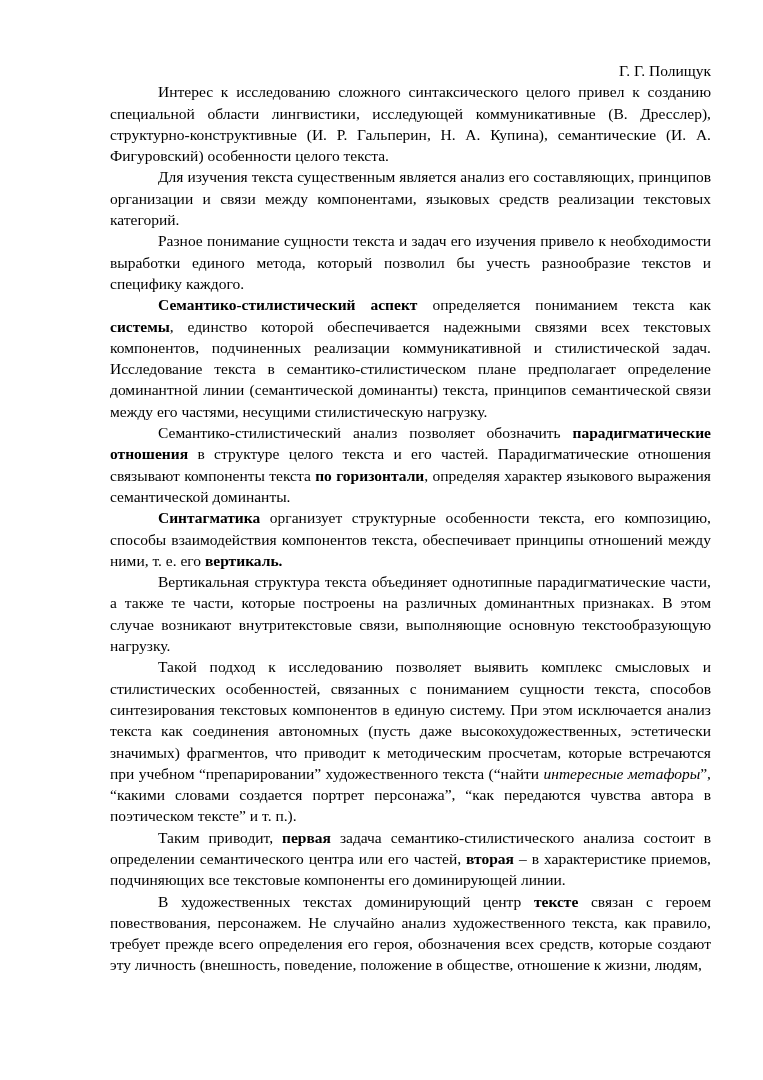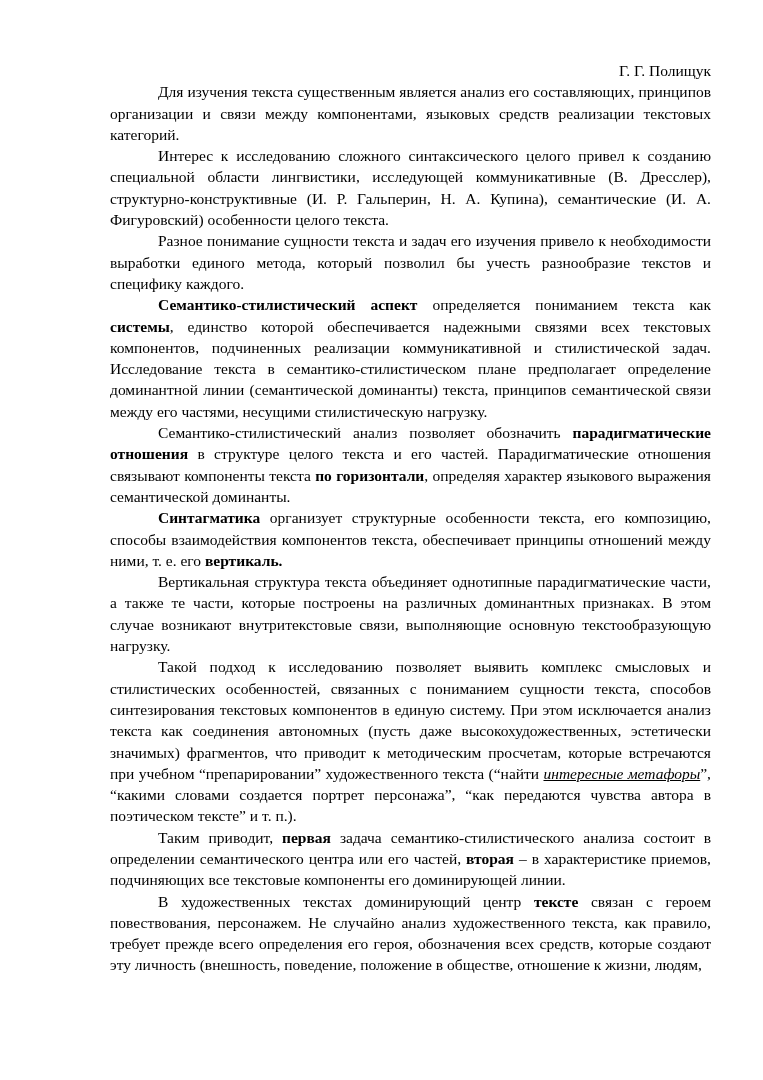--- a/index.html
+++ b/index.html
@@ -24,35 +24,35 @@
     font-weight: bold;
     margin-top: 10px;
     margin-bottom: 23px;
   }
   .body-text p {
     text-align: justify;
     text-indent: 48px;
     margin: 0;
   }
   .b { font-weight: bold; }
-  .i { font-style: italic; text-decoration: underline; }
+  .i { font-style: italic; }
 </style>
 </head>
 <body>
 
 <div class="page">
 
   <div class="author-block">
     <div>Г. Г. Полищук</div>
   </div>
 
 
   <div class="body-text">
+      <p><span>Интерес к исследованию сложного синтаксического целого привел к созданию специальной области лингвистики, исследующей коммуникативные (В. Дресслер), структурно-конструктивные (И. Р. Гальперин, Н. А. Купина), семантические (И. А. Фигуровский) особенности целого текста.</span></p>
       <p><span>Для изучения текста существенным является анализ его составляющих, принципов организации и связи между компонентами, языковых средств реализации текстовых категорий.</span></p>
-      <p><span>Интерес к исследованию сложного синтаксического целого привел к созданию специальной области лингвистики, исследующей коммуникативные (В. Дресслер), структурно-конструктивные (И. Р. Гальперин, Н. А. Купина), семантические (И. А. Фигуровский) особенности целого текста.</span></p>
       <p><span>Разное понимание сущности текста и задач его изучения привело к необходимости выработки единого метода, который позволил бы учесть разнообразие текстов и специфику каждого.</span></p>
       <p><span class="b">Семантико-стилистический аспект</span><span> определяется пониманием текста как </span><span class="b">системы</span><span>, единство которой обеспечивается надежными связями всех текстовых компонентов, подчиненных реализации коммуникативной и стилистической задач. Исследование текста в семантико-стилистическом плане предполагает определение доминантной линии (семантической доминанты) текста, принципов семантической связи между его частями, несущими стилистическую нагрузку.</span></p>
       <p><span>Семантико-стилистический анализ позволяет обозначить </span><span class="b">парадигматические отношения</span><span> в структуре целого текста и его частей. Парадигматические отношения связывают компоненты текста </span><span class="b">по горизонтали</span><span>, определяя характер языкового выражения семантической доминанты.</span></p>
       <p><span class="b">Синтагматика</span><span> организует структурные особенности текста, его композицию, способы взаимодействия компонентов текста, обеспечивает принципы отношений между ними, т. е. его </span><span class="b">вертикаль.</span></p>
       <p><span>Вертикальная структура текста объединяет однотипные парадигматические части, а также те части, которые построены на различных доминантных признаках. В этом случае возникают внутритекстовые связи, выполняющие основную текстообразующую нагрузку.</span></p>
       <p><span>Такой подход к исследованию позволяет выявить комплекс смысловых и стилистических особенностей, связанных с пониманием сущности текста, способов синтезирования текстовых компонентов в единую систему. При этом исключается анализ текста как соединения автономных (пусть даже высокохудожественных, эстетически значимых) фрагментов, что приводит к методическим просчетам, которые встречаются при учебном “препарировании” художественного текста (“найти </span><span class="i">интересные метафоры</span><span>”, “какими словами создается портрет персонажа”, “как передаются чувства автора в поэтическом тексте” и т. п.).</span></p>
       <p><span>Таким приводит, </span><span class="b">первая</span><span> задача семантико-стилистического анализа состоит в определении семантического центра или его частей, </span><span class="b">вторая</span><span> – в характеристике приемов, подчиняющих все текстовые компоненты его доминирующей линии.</span></p>
       <p><span>В художественных текстах доминирующий центр </span><span class="b">тексте</span><span> связан с героем повествования, персонажем. Не случайно анализ художественного текста, как правило, требует прежде всего определения его героя, обозначения всех средств, которые создают эту личность (внешность, поведение, положение в обществе, отношение к жизни, людям,</span></p>
     </div>
 

